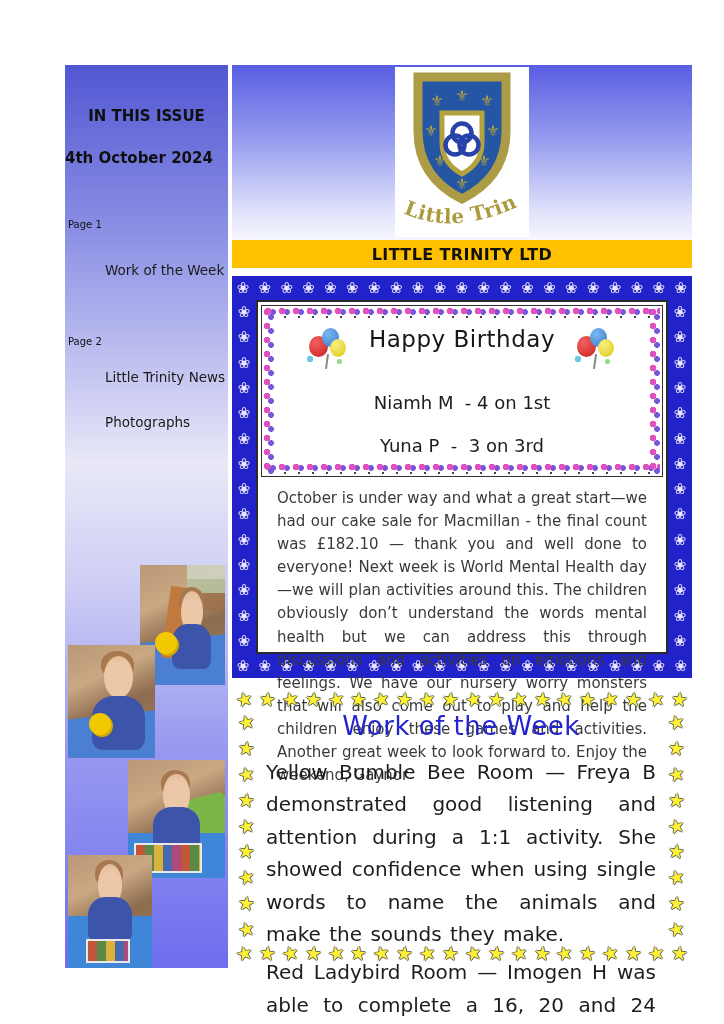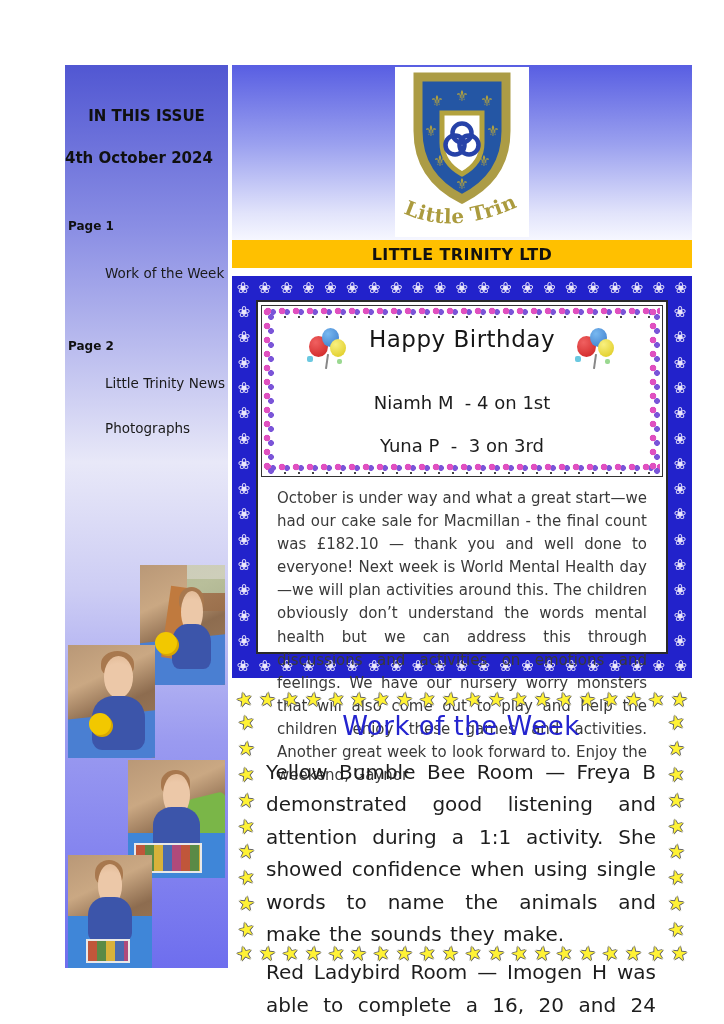--- a/index.html
+++ b/index.html
@@ -9,21 +9,21 @@
 
   
   .sidebar {
     position:absolute; left:65px; top:65px; width:163px; height:903px;
     background:linear-gradient(180deg,#5157d2 0%, #8a8ee4 18%, #e8e8f8 44%, #cdcdf4 58%, #9a9af0 75%, #6e6eee 100%);
     overflow:hidden;
   }
   .issue-title { margin-top:42px; text-align:center; font-weight:bold; font-size:15px; color:#101010; }
   .issue-date  { margin-top:24px; font-weight:bold; font-size:15px; color:#101010; }
   .toc { margin-top:52px; padding-left:3px; }
-  .page-label { font-weight:bold; font-size:12px; color:#101010; }
+  .page-label { font-weight:normal; font-size:10px; color:#101010; }
   .page-label.second { margin-top:52px; }
   .toc-item { margin:16px 0 0 37px; width:122px; font-size:13.5px; line-height:2.1; color:#1a1a1a; }
   .toc-item.gap { margin-top:26px; }
 
   
   .photo { position:absolute; overflow:hidden; background:#9a7a5c; }
   .ph-room { position:absolute; inset:0; background:linear-gradient(155deg,#b99877 0%,#caa883 30%,#8d6c4f 55%,#a3805f 100%); }
   .ph-shelf { position:absolute; left:55%; top:0; width:45%; height:38%; background:linear-gradient(180deg,#cfd8c8 0 30%,#b4c4a0 30% 60%,#9c6f4a 60%); opacity:.8; }
   .ph-table { position:absolute; left:-8%; bottom:-4%; width:116%; height:42%; background:#4a7fd2; transform:rotate(-6deg); }
   .ph-easel { position:absolute; left:30%; top:18%; width:26%; height:60%; background:#c07a3e; transform:rotate(8deg); }

